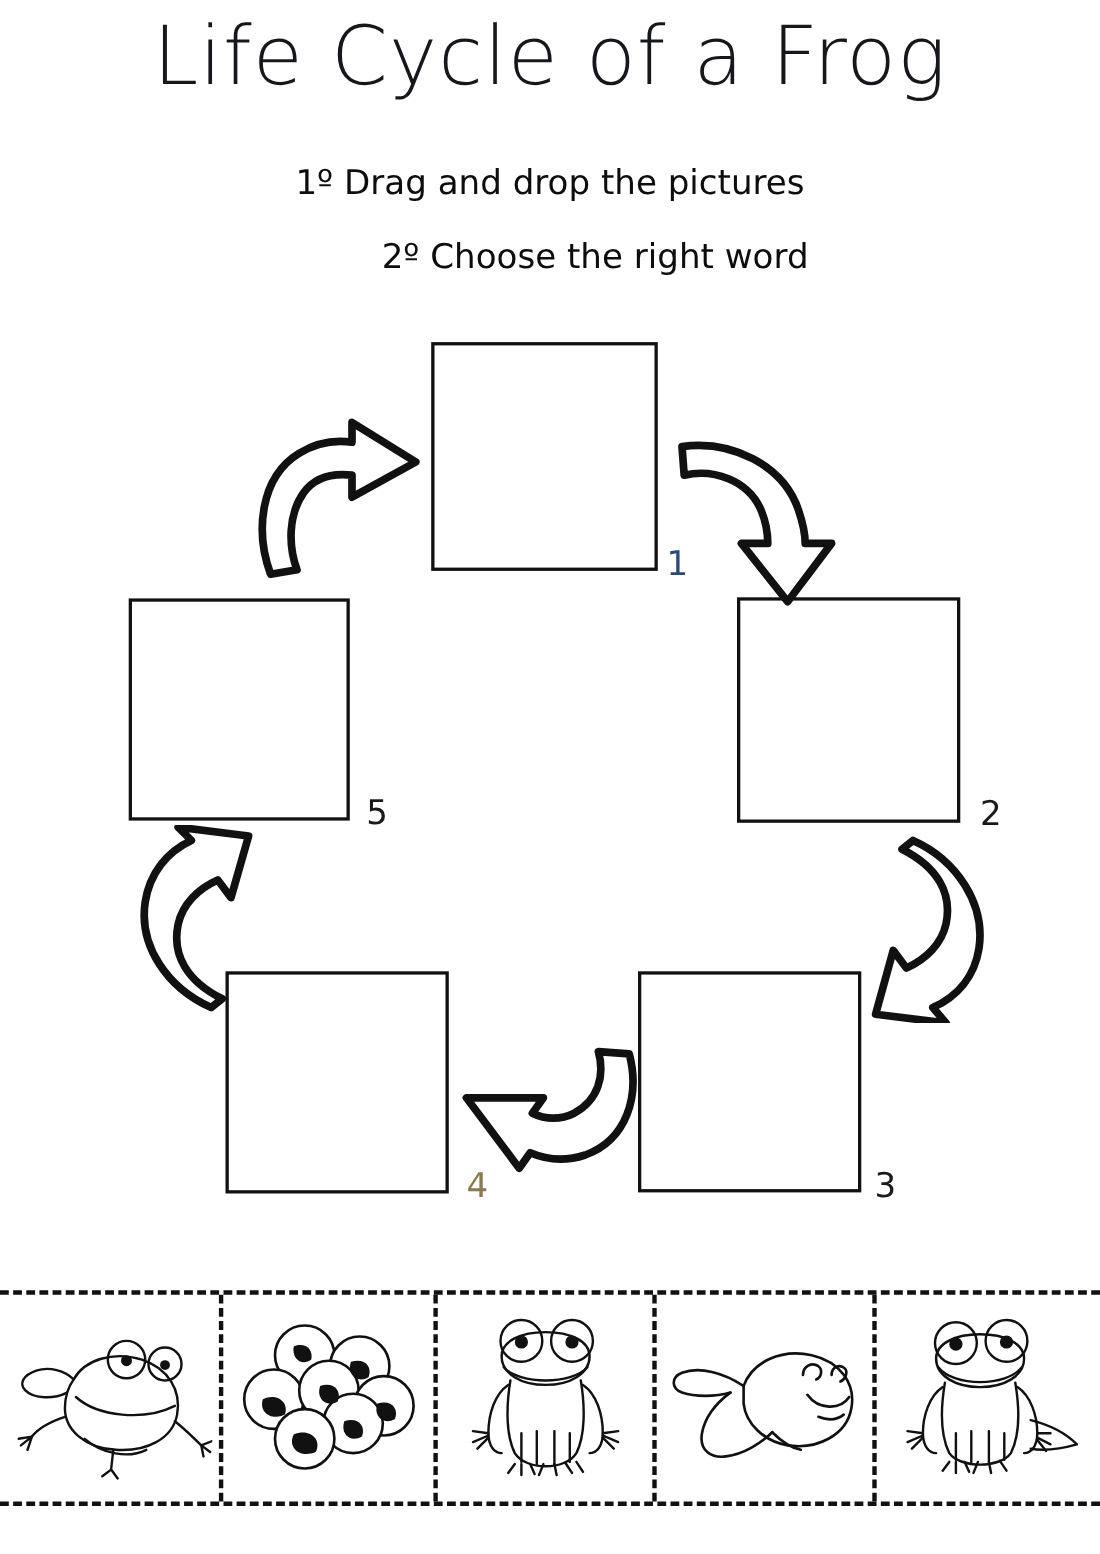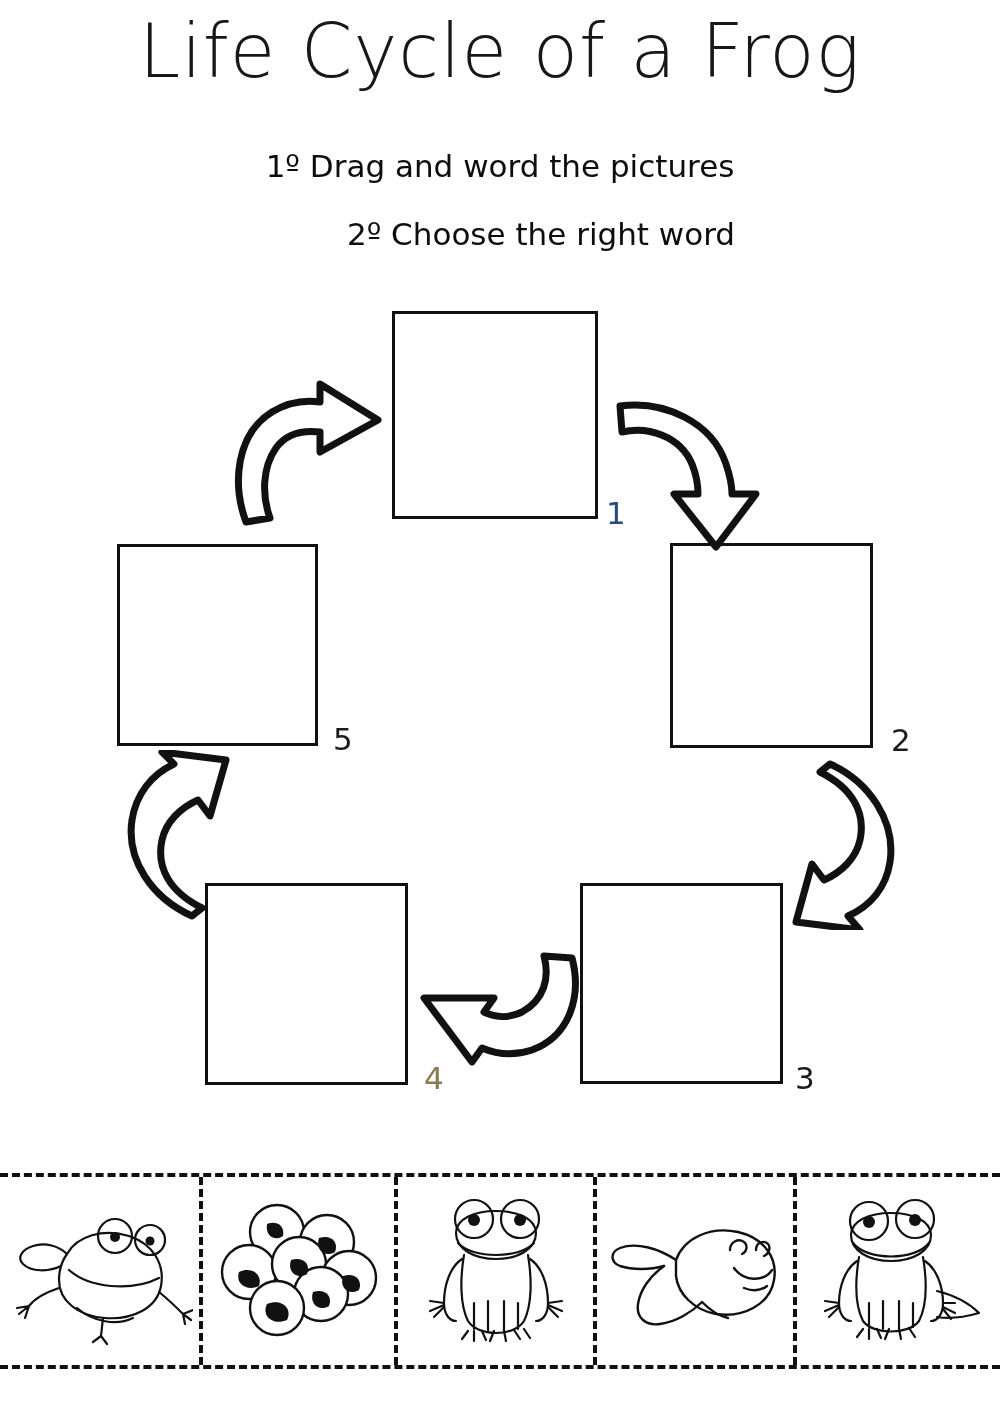--- a/index.html
+++ b/index.html
@@ -123,21 +123,21 @@
   #picture-card-4 { width: 200px; }
   #picture-card-5 { width: 203px; border-right: none; }
 
   .card-art { display: block; }
 </style>
 </head>
 <body>
 
 <div id="worksheet-title">Life Cycle of a Frog</div>
 
-<div class="instruction-line" id="instruction-1">1º Drag and word the pictures</div>
+<div class="instruction-line" id="instruction-1">1º Drag and drop the pictures</div>
 
 <div class="instruction-line" id="instruction-2">2º Choose the right word</div>
 
 <div id="cycle-diagram">
 
   <div class="drop-box" id="drop-box-1"></div>
   <div class="box-number" id="box-number-1" style="color: rgb(43, 74, 122);">1</div>
 
   <div class="drop-box" id="drop-box-2"></div>
   <div class="box-number" id="box-number-2" style="color: rgb(26, 26, 26);">2</div>

